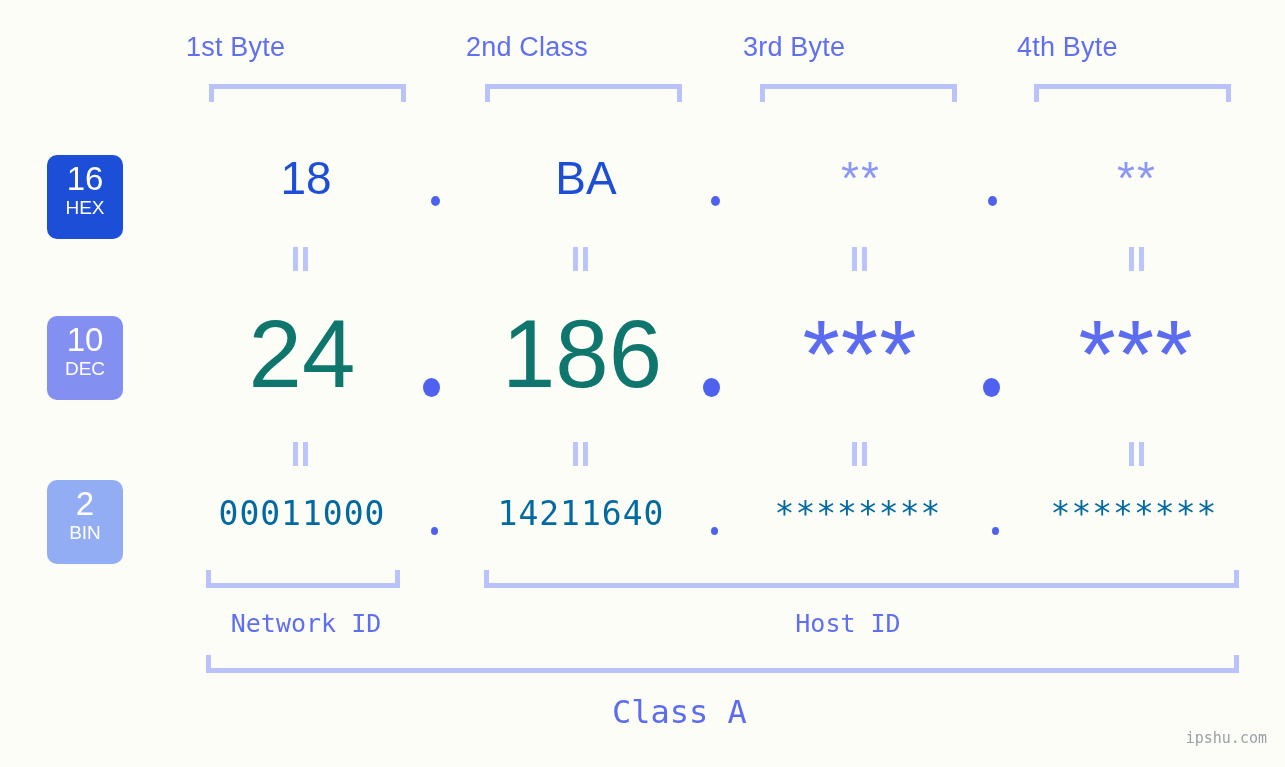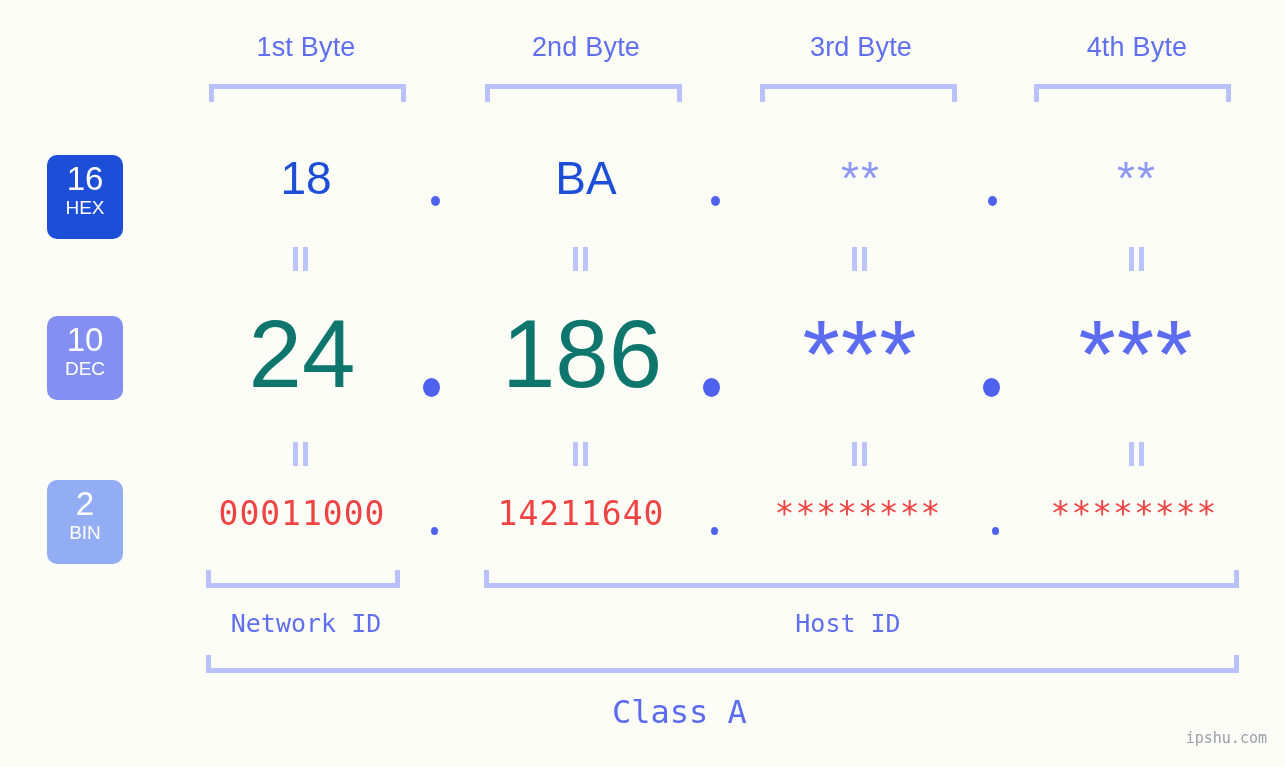--- a/index.html
+++ b/index.html
@@ -13,21 +13,21 @@
     position: relative;
     overflow: hidden;
     font-family: "Liberation Sans", sans-serif;
     -webkit-font-smoothing: antialiased;
   }
 
   
   .byte-label {
     position: absolute;
     top: 32px;
-    text-align: center;
+    text-align: left;
     font-size: 27px;
     color: #5f6ff0;
     font-family: "Liberation Sans", sans-serif;
     letter-spacing: .2px;
     white-space: nowrap;
   }
 
   
   .bracket-top {
     position: absolute;
@@ -98,21 +98,21 @@
     font-size: 96px;
     line-height: 108px;
     color: #0f766e;
   }
   .dec-row .val.mask { color: #5b6cf0; letter-spacing: 1px; }
 
   .bin-row .val {
     top: 494px;
     font-size: 33px;
     line-height: 40px;
-    color: #ef4444;
+    color: #0369a1;
     font-family: "DejaVu Sans Mono", monospace;
     letter-spacing: 1px;
   }
 
   
   .dot {
     position: absolute;
     border-radius: 50%;
     background: #4f62ef;
   }
@@ -165,21 +165,21 @@
     font-size: 15px;
     color: #9aa0a8;
     font-family: "DejaVu Sans Mono", monospace;
     white-space: nowrap;
   }
 </style>
 </head>
 <body>
 
 <div class="byte-label" style="left:186px;width:240px">1st Byte</div>
-<div class="byte-label" style="left:466px;width:240px">2nd Byte</div>
+<div class="byte-label" style="left:466px;width:240px">2nd Class</div>
 <div class="byte-label" style="left:743px;width:236px">3rd Byte</div>
 <div class="byte-label" style="left:1017px;width:240px">4th Byte</div>
 
 <div class="bracket-top" style="left:209px;width:197px"></div>
 <div class="bracket-top" style="left:485px;width:197px"></div>
 <div class="bracket-top" style="left:760px;width:197px"></div>
 <div class="bracket-top" style="left:1034px;width:197px"></div>
 
 <div class="badge" id="badge-hex">
   <span class="num">16</span>

